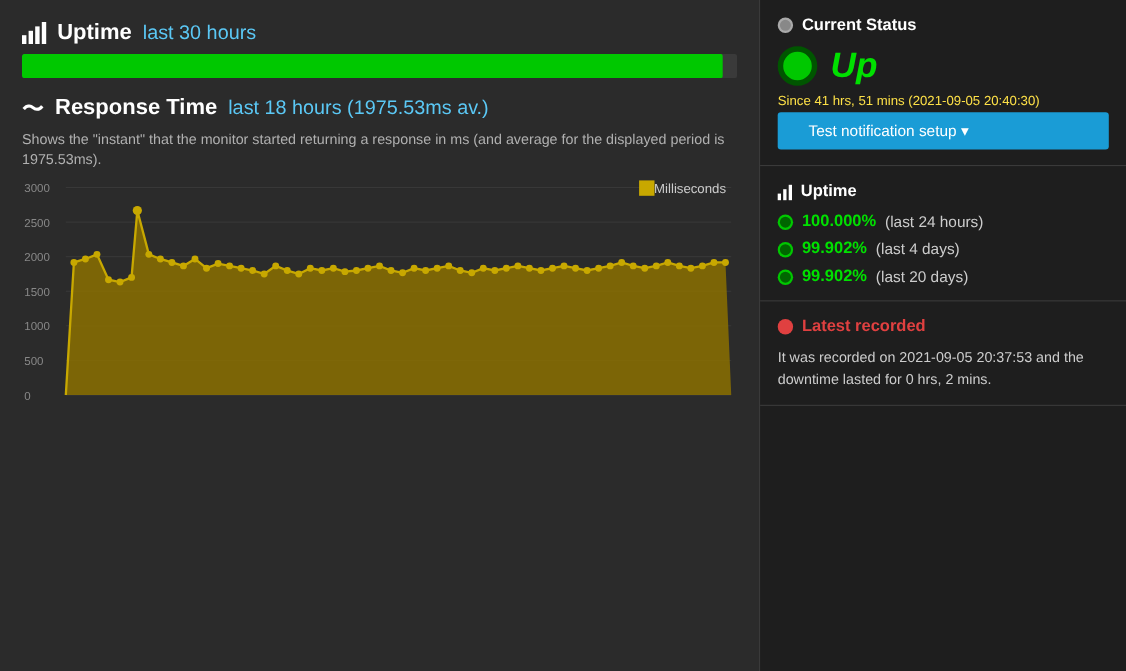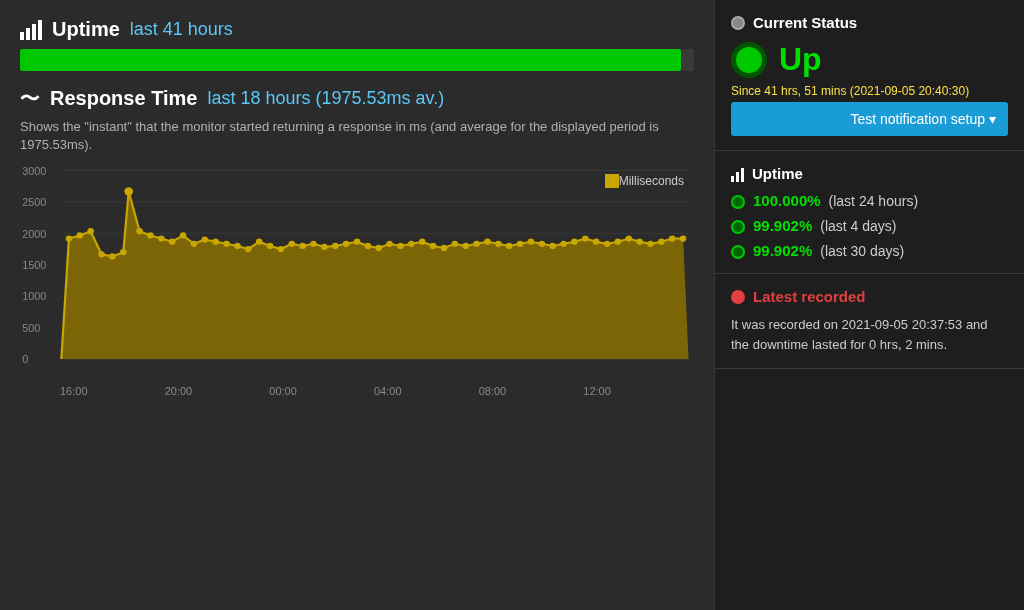--- a/index.html
+++ b/index.html
@@ -74,21 +74,21 @@
       line-height: 1.4;
     }
     .chart-area {
       position: relative;
       width: 100%;
       height: 240px;
       background: #2b2b2b;
     }
     .chart-legend {
       position: absolute;
-      top: 14px;
+      top: 4px;
       right: 10px;
       display: flex;
       align-items: center;
       gap: 0;
       font-size: 12px;
       color: #ccc;
     }
     .legend-color {
       width: 14px;
       height: 14px;
@@ -101,21 +101,21 @@
     }
     .x-axis-labels {
       display: flex;
       justify-content: space-between;
       padding: 2px 6px 0 40px;
       font-size: 11px;
       color: #888;
     }
     
     .right-panel {
-      width: 310px;
+      width: 334px;
       background: #1e1e1e;
       display: flex;
       flex-direction: column;
       border-left: 1px solid #3a3a3a;
     }
     .panel-section {
       padding: 14px 16px;
       border-bottom: 1px solid #3a3a3a;
     }
     .panel-section-title {
@@ -148,36 +148,37 @@
     .status-up-row {
       display: flex;
       align-items: center;
       gap: 12px;
       margin-bottom: 6px;
     }
     .status-up-text {
       font-size: 32px;
       font-weight: bold;
       color: #00e000;
+      font-style: italic;
     }
     .status-since {
       font-size: 12px;
       color: #fde047;
     }
     .test-btn {
       display: block;
       width: 100%;
       background: #1a9cd6;
       color: #fff;
       border: none;
-      padding: 9px 12px;
+      padding: 9px 28px;
       font-size: 14px;
       cursor: pointer;
       border-radius: 3px;
-      text-align: right;
+      text-align: left;
       margin-top: 4px;
     }
     .test-btn::after {
       content: ' ▾';
     }
     .uptime-stat-row {
       display: flex;
       align-items: flex-end;
       gap: 8px;
       margin-bottom: 8px;
@@ -223,21 +224,21 @@
 
   <div class="uptime-section">
     <div class="section-title">
       <span class="bar-icon">
         <span style="height:8px"></span>
         <span style="height:12px"></span>
         <span style="height:16px"></span>
         <span style="height:20px"></span>
       </span>
       <span>Uptime</span>
-      <span class="subtitle">last 41 hours</span>
+      <span class="subtitle">last 30 hours</span>
     </div>
     <div class="progress-bar-container">
       <div class="progress-bar-fill" style="width:98%"></div>
     </div>
   </div>
 
   <div class="response-section">
     <div class="section-title">
       <span class="wave-icon">〜</span>
       <span>Response Time</span>
@@ -339,29 +340,20 @@
             <circle cx="540" cy="80" r="3"></circle>
           <circle cx="550" cy="78" r="3"></circle>
             <circle cx="560" cy="75" r="3"></circle>
             <circle cx="570" cy="78" r="3"></circle>
           <circle cx="580" cy="80" r="3"></circle>
             <circle cx="590" cy="78" r="3"></circle>
             <circle cx="600" cy="75" r="3"></circle>
           <circle cx="610" cy="75" r="3"></circle>
         </g>
       </svg>
-      <div class="x-axis-labels">
-        <span>16:00</span>
-        <span>20:00</span>
-        <span>00:00</span>
-        <span>04:00</span>
-        <span>08:00</span>
-        <span>12:00</span>
-        <span></span>
-      </div>
     </div>
   </div>
 
 </div>
 
 <div class="right-panel">
 
   <div class="panel-section">
     <div class="panel-section-title">
       <span class="status-dot dot-gray"></span>
@@ -390,21 +382,21 @@
       <span>(last 24 hours)</span>
     </div>
     <div class="uptime-stat-row">
       <span class="dot-green-sm"></span>
       <span class="uptime-pct">99.902%</span>
       <span>(last 4 days)</span>
     </div>
     <div class="uptime-stat-row">
       <span class="dot-green-sm"></span>
       <span class="uptime-pct">99.902%</span>
-      <span>(last 30 days)</span>
+      <span>(last 20 days)</span>
     </div>
   </div>
 
   <div class="panel-section">
     <div class="panel-section-title">
       <span class="status-dot dot-red"></span>
       <span style="color:#e04040;">Latest recorded</span>
     </div>
     <p class="latest-downtime-text">It was recorded on 2021-09-05 20:37:53 and the downtime lasted for 0 hrs, 2 mins.</p>
   </div>

